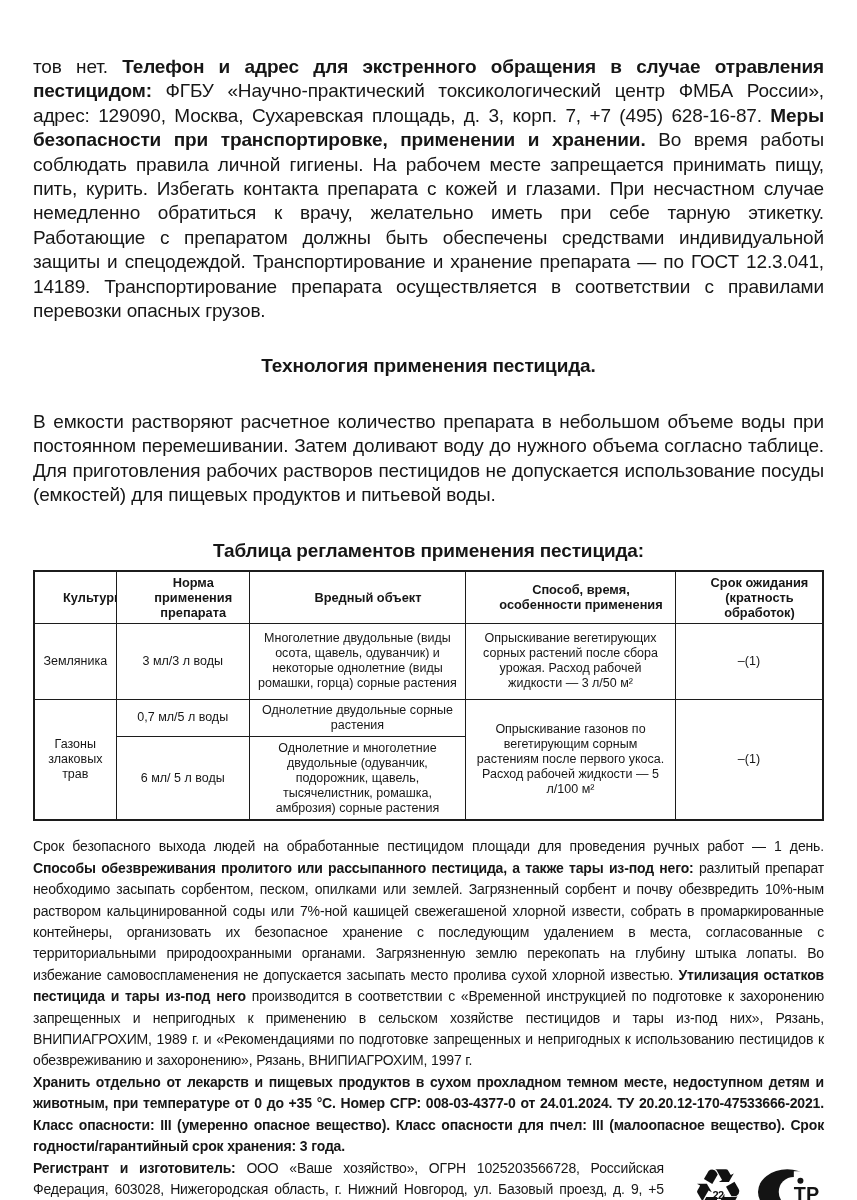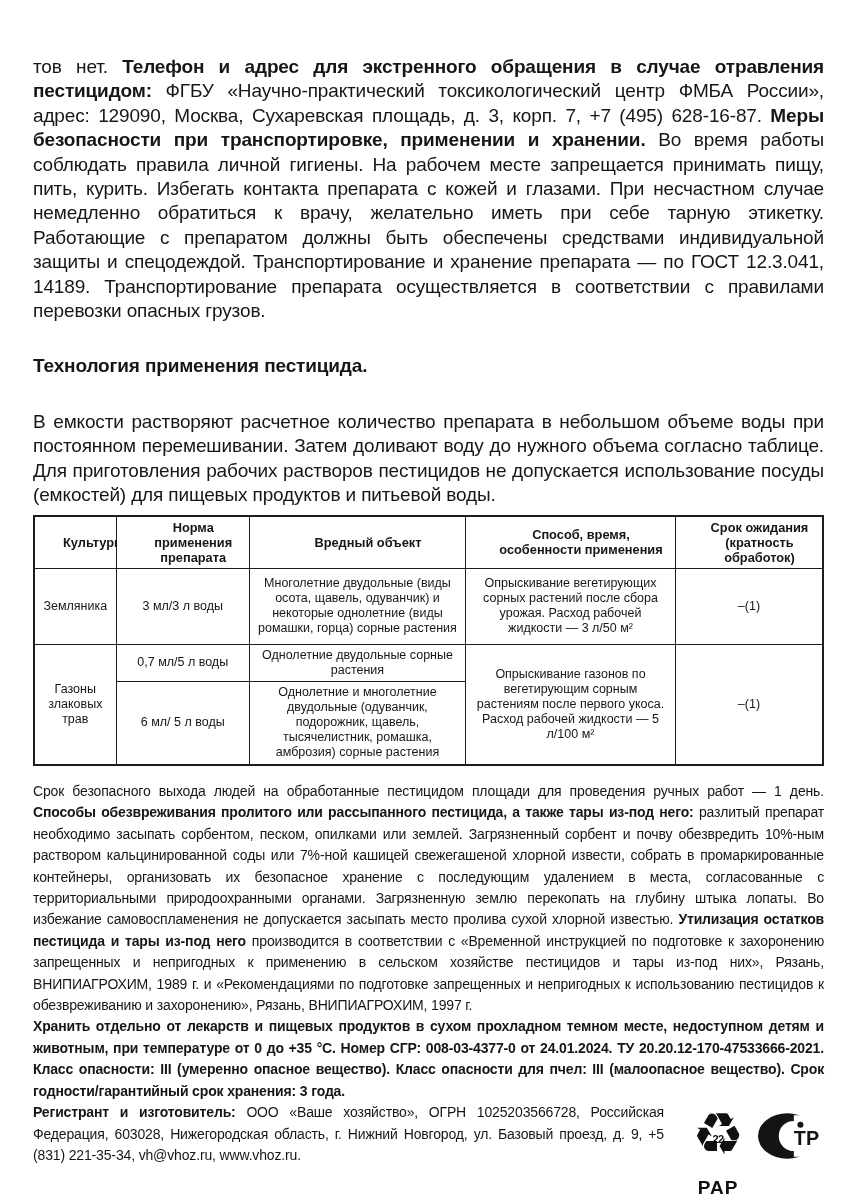--- a/index.html
+++ b/index.html
@@ -9,21 +9,21 @@
     box-sizing:border-box;
     padding:24px 33px 0 33px;
     background:#ffffff;
     color:#161616;
     font-family:"Liberation Sans","DejaVu Sans",sans-serif;
     overflow:hidden;
   }
   p { margin:0; }
   .t1 { font-size:19px; line-height:24.4px; text-align:justify; letter-spacing:-0.15px;margin-top:31px; }
   .t2 { font-size:14px; line-height:21.4px; text-align:justify; letter-spacing:-0.15px; }
-  .heading { text-align:left; font-weight:bold; }
+  .heading { text-align:center; font-weight:bold; }
   b { font-weight:bold; }
 
   
   .tbl-wrap { margin:7px 0 15px 0; }
   table.reg {
     width:100%;
     border-collapse:collapse;
     table-layout:fixed;
     font-size:12.5px;
     line-height:15px;
@@ -56,20 +56,21 @@
 <body>
 
 <div class="page">
 
   <p class="t1"><span>тов нет. </span><b>Телефон и адрес для экстренного обращения в случае отравления пестицидом: </b><span>ФГБУ «Научно-практический токсикологический центр ФМБА России», адрес: 129090, Москва, Сухаревская площадь, д. 3, корп. 7, +7 (495) 628-16-87. </span><b>Меры безопасности при транспортировке, применении и хранении. </b><span>Во время работы соблюдать правила личной гигиены. На рабочем месте запрещается принимать пищу, пить, курить. Избегать контакта препарата с кожей и глазами. При несчастном случае немедленно обратиться к врачу, желательно иметь при себе тарную этикетку. Работающие с препаратом должны быть обеспечены средствами индивидуальной защиты и спецодеждой. Транспортирование и хранение препарата — по ГОСТ 12.3.041, 14189. Транспортирование препарата осуществляется в соответствии с правилами перевозки опасных грузов.</span></p>
 
   <p class="t1 heading">Технология применения пестицида.</p>
 
   <p class="t1">В емкости растворяют расчетное количество препарата в небольшом объеме воды при постоянном перемешивании. Затем доливают воду до нужного объема согласно таблице. Для приготовления рабочих растворов пестицидов не допускается использование посуды (емкостей) для пищевых продуктов и питьевой воды.</p>
 
+  <p class="t1 heading">Таблица регламентов применения пестицида:</p>
 
   <div class="tbl-wrap">
     <table class="reg">
       <colgroup>
         <col style="width:10.4%">
           <col style="width:16.9%">
           <col style="width:27.4%">
           <col style="width:26.6%">
           <col style="width:18.7%">
       </colgroup>

